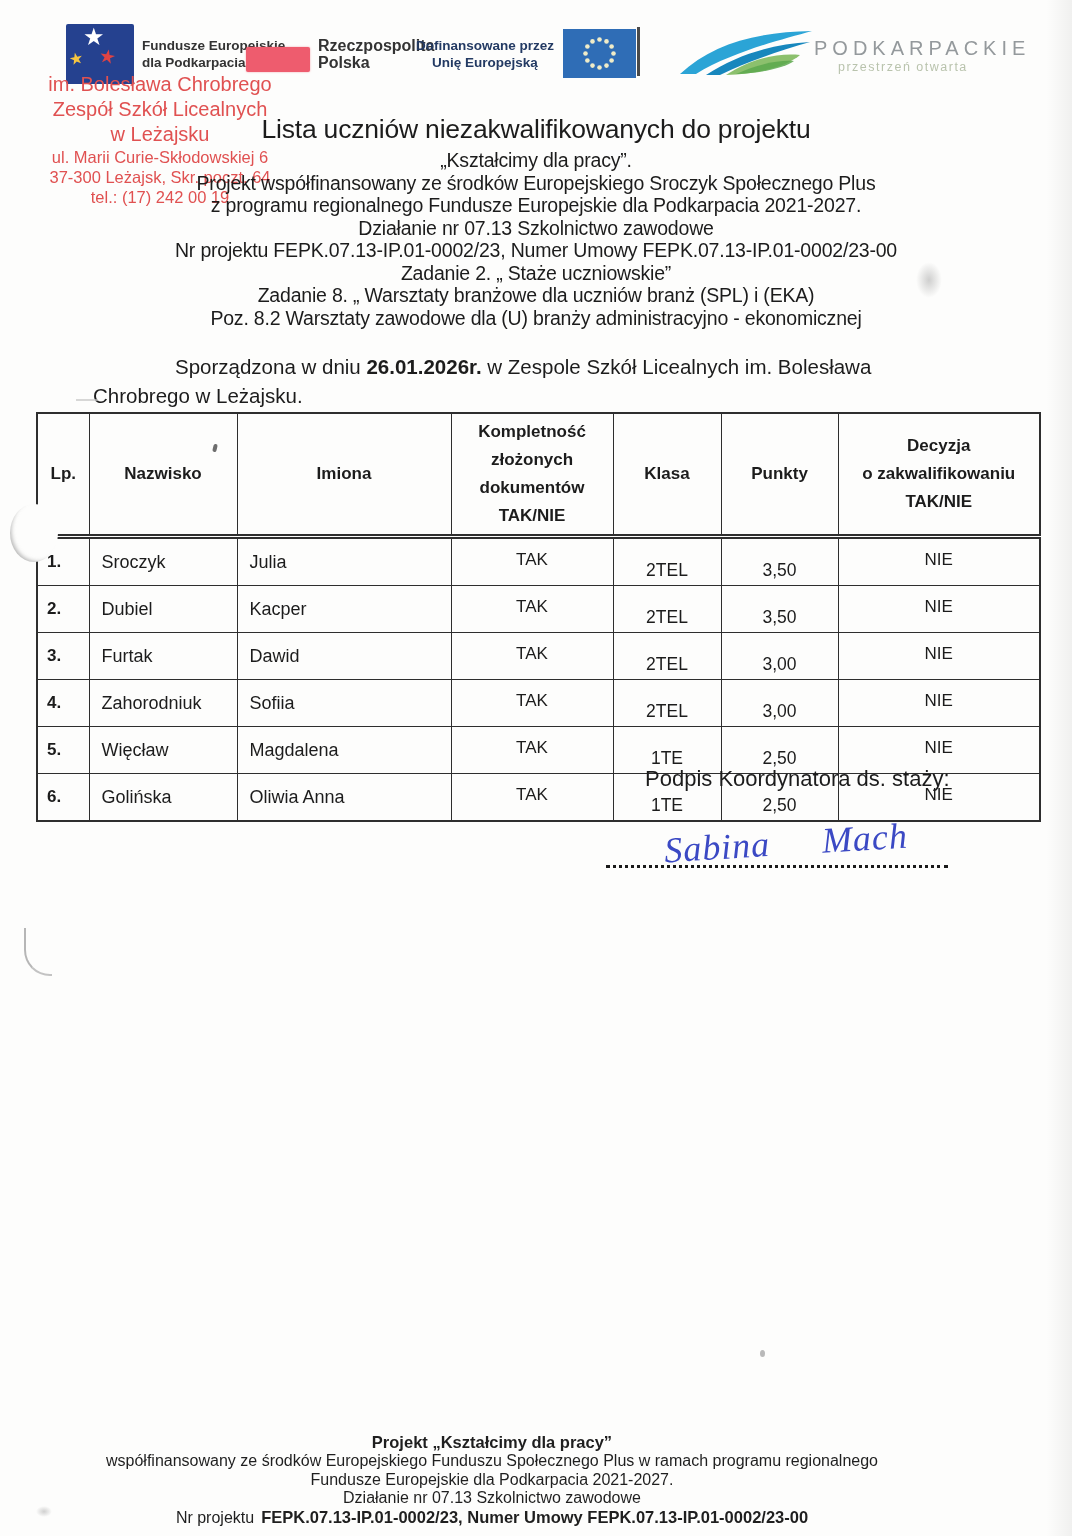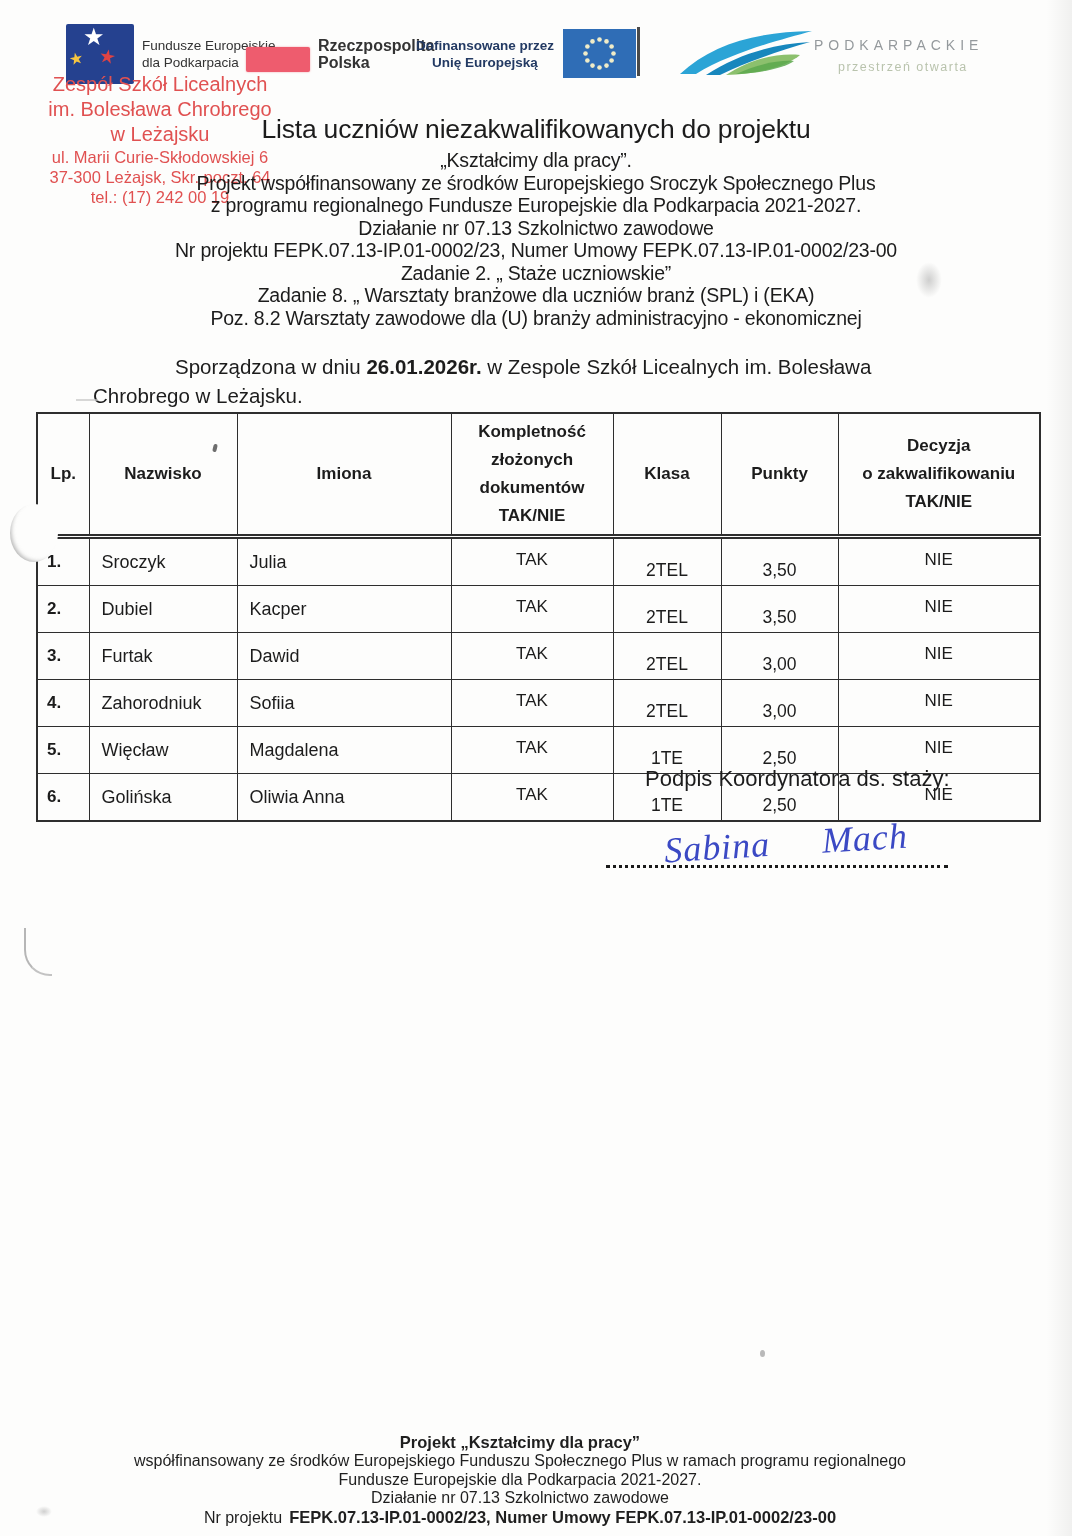--- a/index.html
+++ b/index.html
@@ -8,32 +8,32 @@
     background:#fdfdfc; overflow:hidden;
     font-family:"Liberation Sans", sans-serif; color:#1c1c1c;
   }
   
   .fe-flag { position:absolute; left:66px; top:24px; width:68px; height:60px;
     background:#25418f; border-radius:2px; }
   .fe-flag .fs { position:absolute; line-height:1; }
   .fe-flag .fs1 { left:17px; top:1px;  font-size:24px; color:#ffffff; }
   .fe-flag .fs2 { left:3px;  top:27px; font-size:16px; color:#f6c540; transform:rotate(-12deg); }
   .fe-flag .fs3 { left:33px; top:23px; font-size:19px; color:#e04343; transform:rotate(10deg); }
-  .fe-text { position:absolute; left:142px; top:37px; font-size:13.5px; font-weight:normal;
+  .fe-text { position:absolute; left:142px; top:37px; font-size:13.5px; font-weight:bold;
     line-height:17px; color:#333; }
   .pl-flag { position:absolute; left:246px; top:47px; width:64px; height:25px;
     background:#ee5c6e; border-radius:2px; box-shadow:0 0 2px rgba(238,92,110,.6); }
   .pl-text { position:absolute; left:318px; top:37px; font-size:16px; font-weight:bold;
     line-height:17px; color:#333; }
   .eu-text { position:absolute; left:415px; top:37px; width:140px; text-align:center;
     font-size:13.5px; font-weight:bold; line-height:17px; color:#233a63; }
   .eu-flag { position:absolute; left:563px; top:29px; }
   .logo-sep { position:absolute; left:637px; top:27px; width:3px; height:49px; background:#4a4a4a; }
   .podk-swoosh { position:absolute; left:676px; top:28px; }
-  .podk-name { position:absolute; left:814px; top:37px; font-size:14px; letter-spacing:5px;
+  .podk-name { position:absolute; left:814px; top:37px; font-size:20px; letter-spacing:5px;
     color:#94999c; font-weight:normal; }
   .podk-tag { position:absolute; left:838px; top:60px; font-size:12.5px; letter-spacing:1.5px;
     color:#b9c3ad; }
   
   .stamp { position:absolute; left:10px; top:72px; width:300px; text-align:center;
     color:#e05151; z-index:1; }
   .stamp .s-big   { font-size:20px;   line-height:25px; }
   .stamp .s-small { font-size:16.5px; line-height:20px; }
   
   .title-block { position:absolute; left:106px; top:114px; width:860px; text-align:center;
@@ -61,21 +61,21 @@
     { vertical-align:bottom; padding-bottom:4px; font-size:17.5px; }
   
   .sig-label { position:absolute; left:645px; top:766px; font-size:22px; }
   .sig-line  { position:absolute; left:606px; top:836px; width:342px; height:29px;
     border-bottom:3px dotted #1a1a1a; }
   .sig-name  { position:absolute; left:664px; top:822px;
     font-family:"Liberation Serif", serif; font-style:italic; font-size:36px;
     color:#3b49c4; transform:rotate(-3.5deg); word-spacing:42px; letter-spacing:1px; z-index:3; }
   
   .footer { position:absolute; left:0; top:1433px; width:984px; text-align:center;
-    font-size:16px; line-height:18.8px; color:#1f1f1f;padding-left:28px; }
+    font-size:16px; line-height:18.8px; color:#1f1f1f; }
   .footer .f-bold { font-weight:bold; font-size:16.5px; }
   .footer .f-last .pref { padding-right:7px; }
   .footer .f-last .f-bold-inline { font-weight:bold; font-size:16.5px; }
   
   .artifact-fold { position:absolute; left:10px; top:504px; width:48px; height:58px;
     background:#fdfdfc; border-radius:50%; z-index:5;
     box-shadow:inset 4px -3px 4px -3px rgba(140,140,140,.65); }
   .artifact-paren { position:absolute; left:24px; top:928px; width:26px; height:46px;
     border-left:2.5px solid #a5a5a5; border-bottom:2.5px solid #b5b5b5;
     border-radius:0 0 0 26px; opacity:.8; }
@@ -140,22 +140,22 @@
   <svg class="podk-swoosh" width="140" height="52" viewBox="0 0 140 52">
     <path d="M4 46 C36 16 80 4 136 3 C104 12 56 24 20 46 Z" fill="#2ba4d6"></path>
     <path d="M30 47 C62 26 98 16 134 14 C106 22 70 34 44 47 Z" fill="#1787bd"></path>
     <path d="M50 47 C76 30 102 25 124 27 C114 36 88 46 50 47 Z" fill="#8cc06d"></path>
     <path d="M60 46 C82 36 102 32 118 33 C110 39 88 45 60 46 Z" fill="#5ca84e" opacity="0.85"></path>
   </svg>
   <div class="podk-name">PODKARPACKIE</div>
   <div class="podk-tag">przestrzeń otwarta</div>
 
   <div class="stamp">
+    <div class="s-big">im. Bolesława Chrobrego</div>
     <div class="s-big">Zespół Szkół Licealnych</div>
-    <div class="s-big">im. Bolesława Chrobrego</div>
     <div class="s-big">w Leżajsku</div>
     <div class="s-small">ul. Marii Curie-Skłodowskiej 6</div>
     <div class="s-small">37-300 Leżajsk, Skr. poczt. 64</div>
     <div class="s-small">tel.: (17) 242 00 19</div>
   </div>
 
   <div class="title-block">
     <div class="doc-title">Lista uczniów niezakwalifikowanych do projektu</div>
     <div class="doc-line">„Kształcimy dla pracy”.</div>
     <div class="doc-line">Projekt współfinansowany ze środków Europejskiego Sroczyk Społecznego Plus</div>

